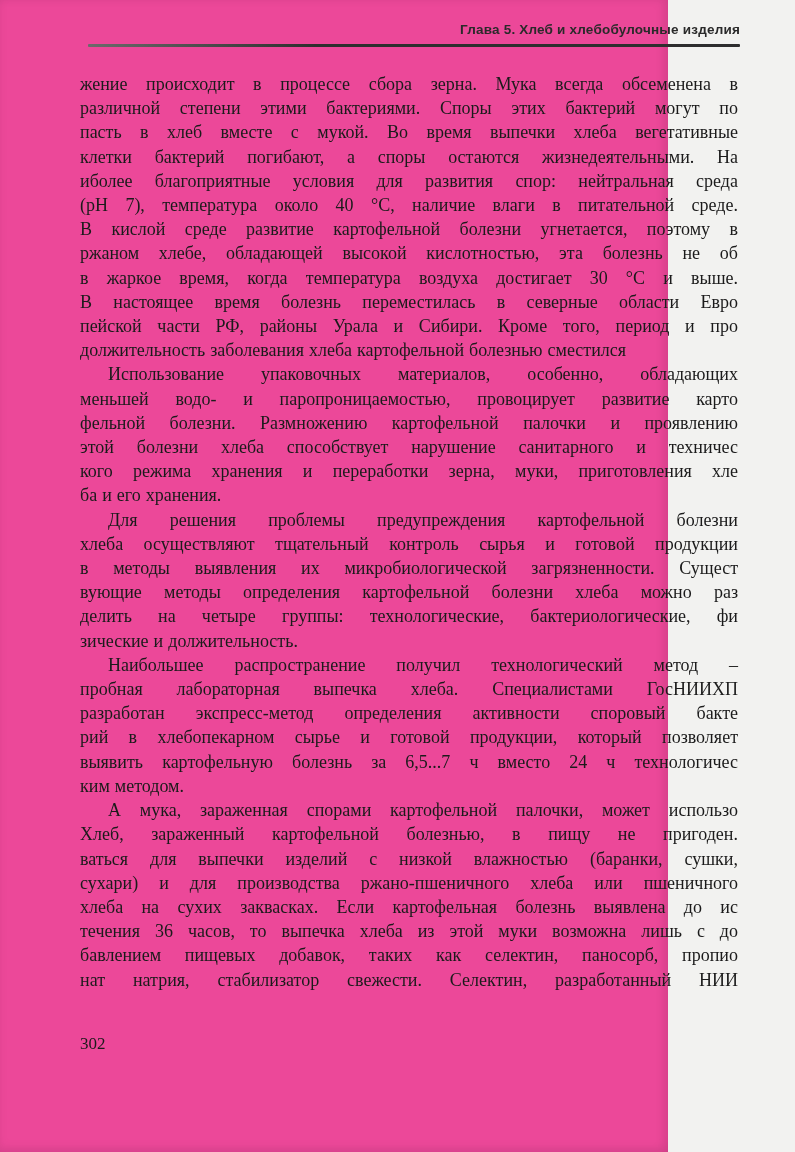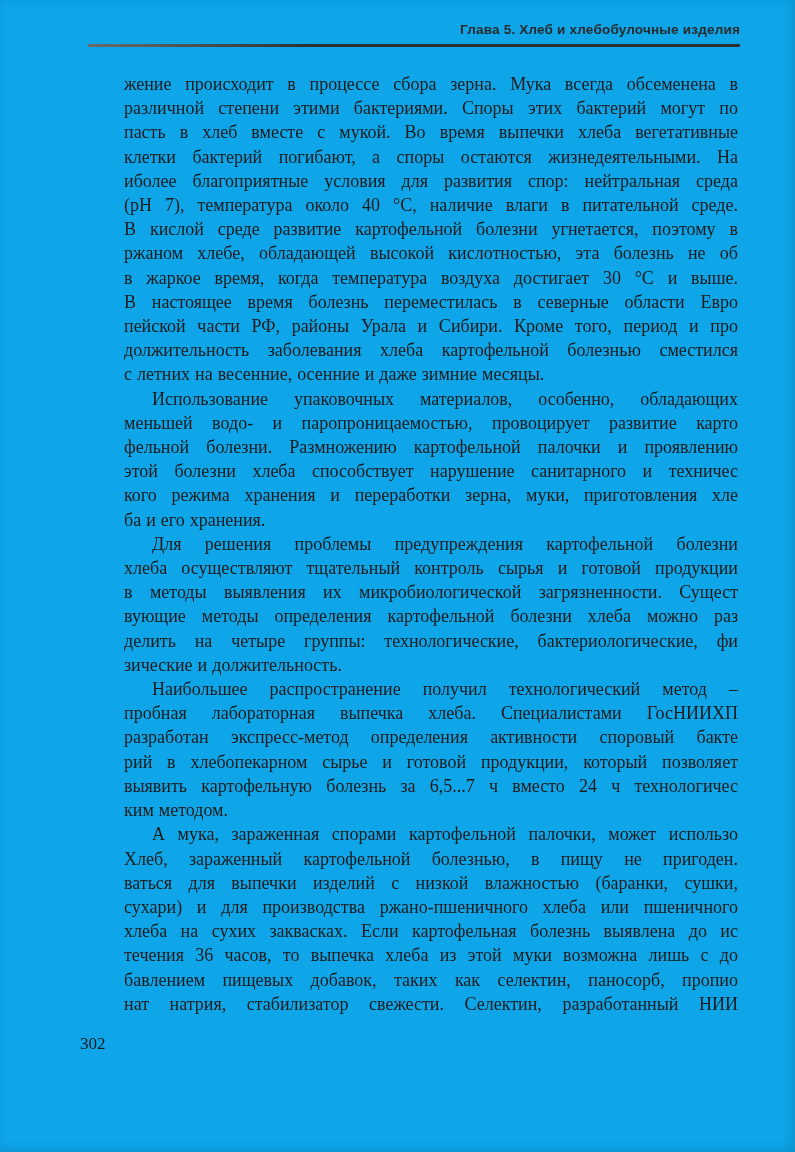--- a/index.html
+++ b/index.html
@@ -5,23 +5,23 @@
   html, body { margin: 0; padding: 0; }
   body {
     width: 795px;
     height: 1152px;
     background: #f2f2f0;
     font-family: "Liberation Serif", serif;
     overflow: hidden;
   }
   .page {
     position: relative;
-    width: 795px;
+    width: 668px;
     height: 1152px;
-    background: #0ea5e9;
+    background: #ec4899;
     box-shadow: inset -5px 0 10px rgba(0,0,0,0.07), inset 0 -5px 10px rgba(0,0,0,0.05);
     box-sizing: border-box;
     color: #1b1b1b;
   }
   .running-head {
     position: absolute;
     top: 22px;
     left: 80px;
     width: 660px;
     text-align: right;
@@ -48,21 +48,20 @@
     width: 658px;
   }
   .para { margin: 0; }
   .line {
     font-size: 18px;
     line-height: 24.2px;
     text-align: justify;
     text-align-last: justify;
     white-space: normal;
     word-spacing: 0.5px;
-    margin-left: 44px;
   }
   .para .line:last-child { text-align-last: left; }
   .para.justify-last .line:last-child { text-align-last: justify; }
   .para.indent .line:first-child { text-indent: 28px; }
   .page-number {
     position: absolute;
     left: 80px;
     top: 1034px;
     font-size: 17px;
     color: #1b1b1b;
@@ -81,21 +80,20 @@
         <div class="line">пасть в хлеб вместе с мукой. Во время выпечки хлеба вегетативные</div>
         <div class="line">клетки бактерий погибают, а споры остаются жизнедеятельными. На</div>
         <div class="line">иболее благоприятные условия для развития спор: нейтральная среда</div>
         <div class="line">(pH 7), температура около 40 °С, наличие влаги в питательной среде.</div>
         <div class="line">В кислой среде развитие картофельной болезни угнетается, поэтому в</div>
         <div class="line">ржаном хлебе, обладающей высокой кислотностью, эта болезнь не об</div>
         <div class="line">в жаркое время, когда температура воздуха достигает 30 °С и выше.</div>
         <div class="line">В настоящее время болезнь переместилась в северные области Евро</div>
         <div class="line">пейской части РФ, районы Урала и Сибири. Кроме того, период и про</div>
         <div class="line">должительность заболевания хлеба картофельной болезнью сместился</div>
-        <div class="line">с летних на весенние, осенние и даже зимние месяцы.</div>
       </div>
       <div class="para indent">
         <div class="line">Использование упаковочных материалов, особенно, обладающих</div>
         <div class="line">меньшей водо- и паропроницаемостью, провоцирует развитие карто</div>
         <div class="line">фельной болезни. Размножению картофельной палочки и проявлению</div>
         <div class="line">этой болезни хлеба способствует нарушение санитарного и техничес</div>
         <div class="line">кого режима хранения и переработки зерна, муки, приготовления хле</div>
         <div class="line">ба и его хранения.</div>
       </div>
       <div class="para indent">

